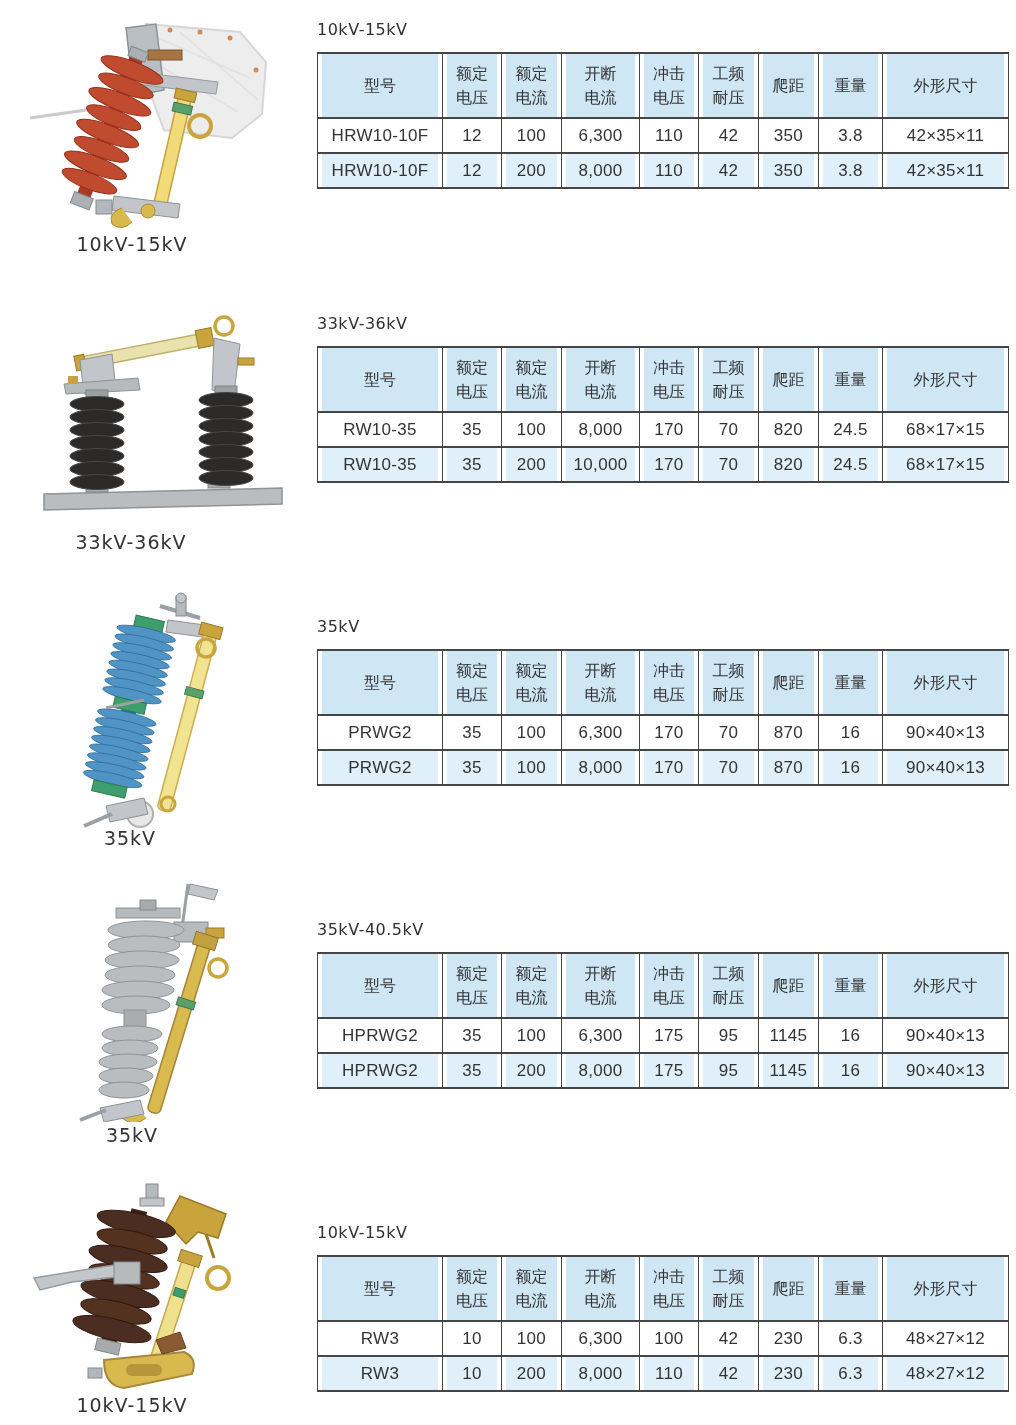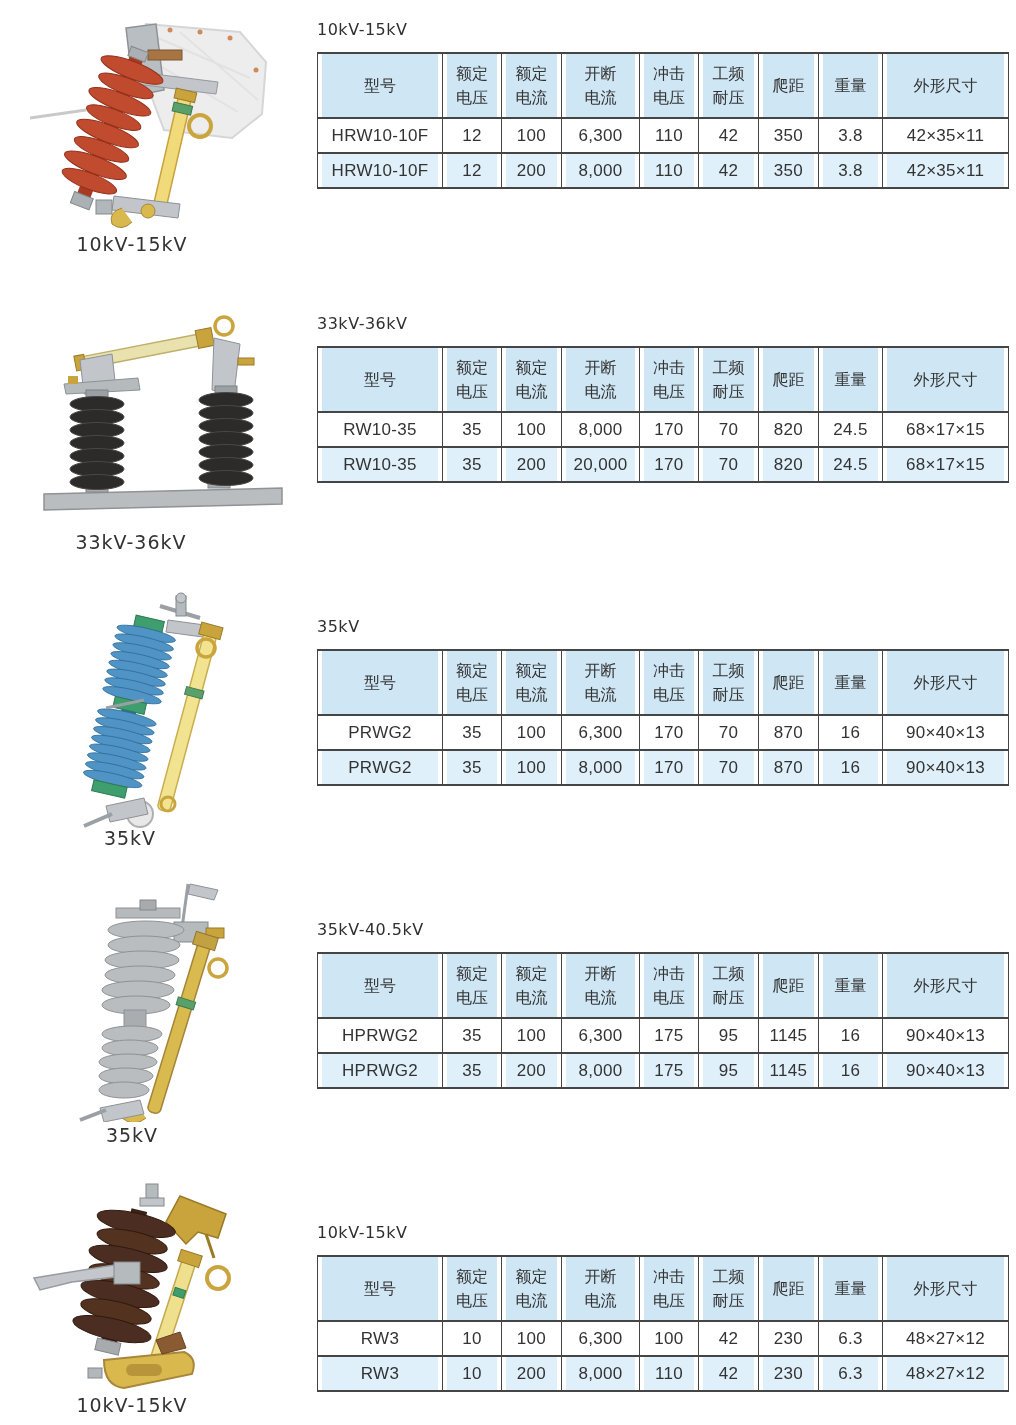--- a/index.html
+++ b/index.html
@@ -266,21 +266,21 @@
           <td>170</td>
           <td>70</td>
           <td>820</td>
           <td>24.5</td>
           <td>68×17×15</td>
         </tr>
         <tr class="row-b">
           <td>RW10-35</td>
           <td>35</td>
           <td>200</td>
-          <td>20,000</td>
+          <td>10,000</td>
           <td>170</td>
           <td>70</td>
           <td>820</td>
           <td>24.5</td>
           <td>68×17×15</td>
         </tr>
       </tbody>
   </table>
 
   <div class="figure" style="left:48px; top:592px;">

